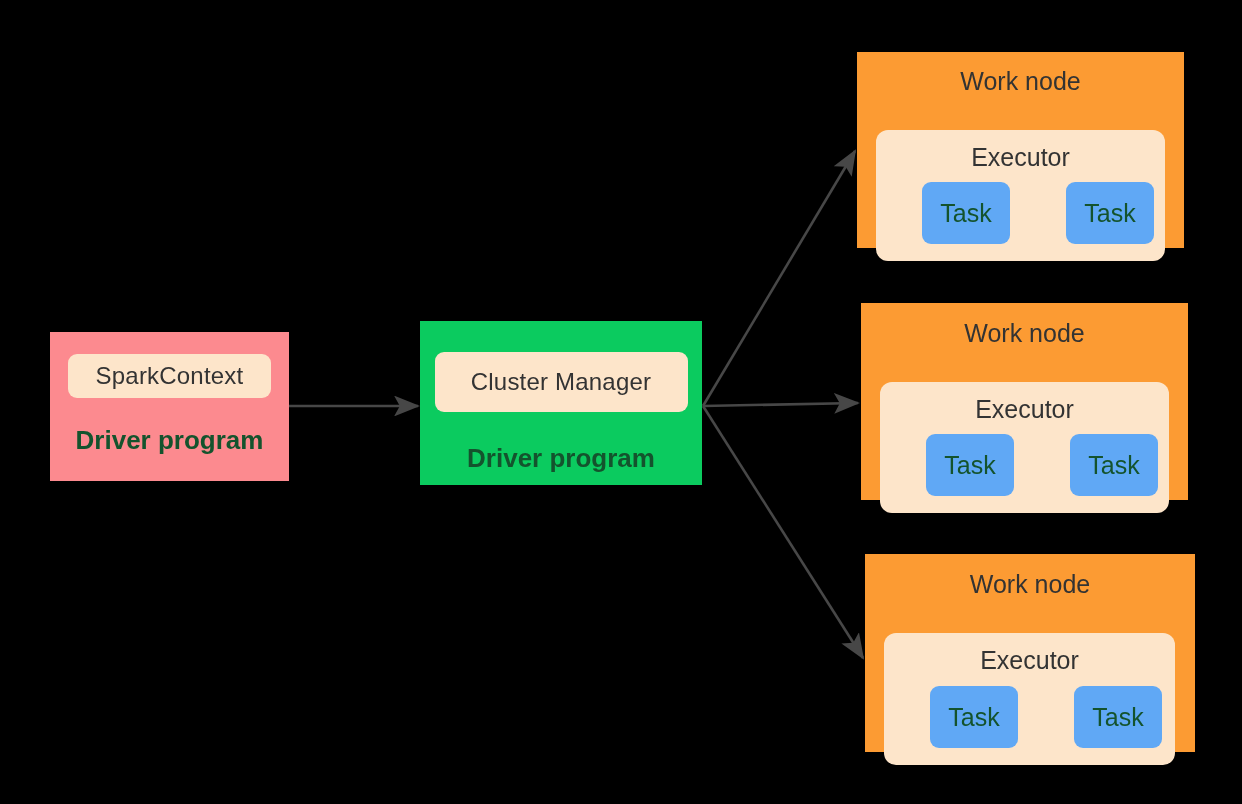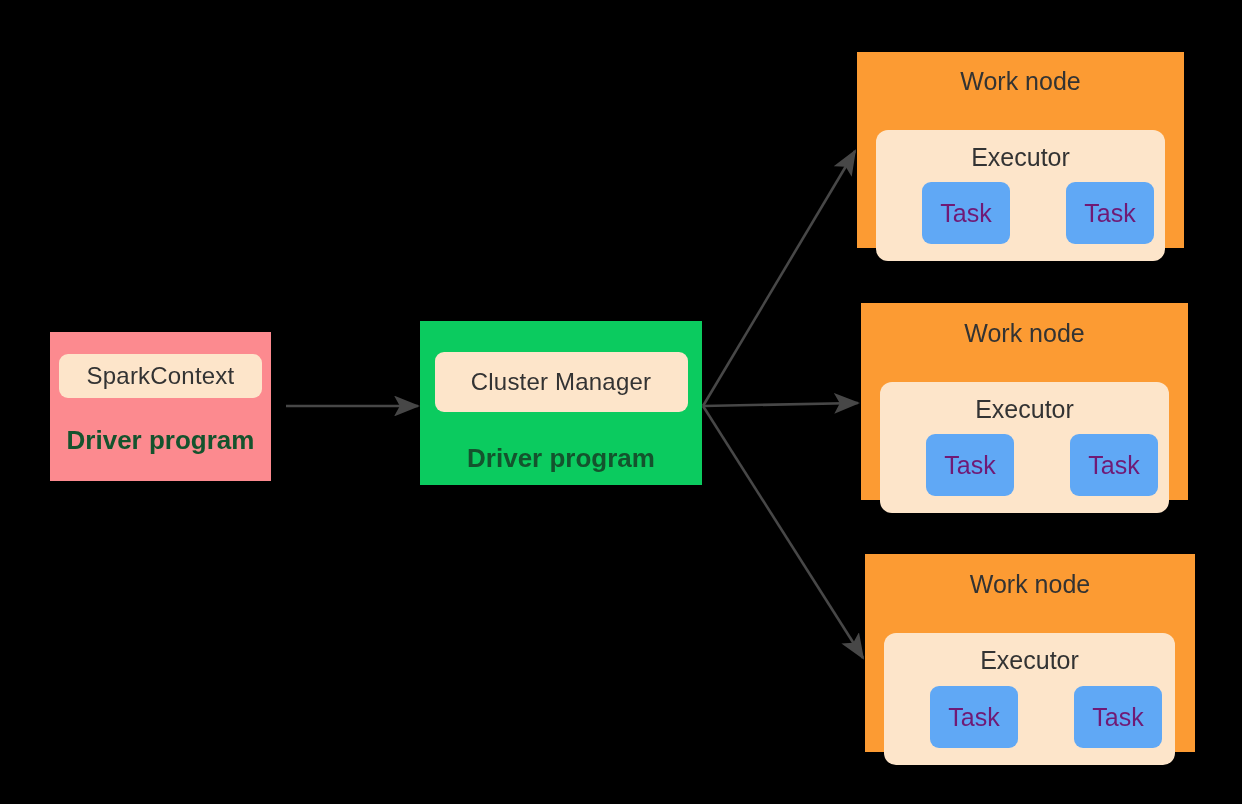--- a/index.html
+++ b/index.html
@@ -82,21 +82,21 @@
     right: 0;
     text-align: center;
     color: #333333;
     font-size: 25px;
     white-space: nowrap;
   }
   .task {
     position: absolute;
     background: #60A8F5;
     border-radius: 9px;
-    color: #701a75;
+    color: #14532d;
     font-size: 25px;
     display: flex;
     align-items: center;
     justify-content: center;
     box-sizing: border-box;
     white-space: nowrap;
   }
 </style>
 </head>
 <body>
@@ -112,21 +112,21 @@
 
     <line x1="286" y1="406" x2="418" y2="406" stroke="#474747" stroke-width="2.6" marker-end="url(#ah)"></line>
 
     <line x1="703" y1="406" x2="855" y2="151" stroke="#474747" stroke-width="2.6" marker-end="url(#ah)"></line>
 
     <line x1="703" y1="406" x2="858" y2="403" stroke="#474747" stroke-width="2.6" marker-end="url(#ah)"></line>
 
     <line x1="703" y1="406" x2="863" y2="658" stroke="#474747" stroke-width="2.6" marker-end="url(#ah)"></line>
   </svg>
 
-  <div class="node driver-box" style="left:50px; top:332px; width:221px; height:149px; background:#FC8A8F;">
+  <div class="node driver-box" style="left:50px; top:332px; width:239px; height:149px; background:#FC8A8F;">
     <div class="pill" style="margin-top:22px; width:203px; height:44px;">
       <span>SparkContext</span>
     </div>
     <div class="driver-caption" style="margin-top:27px;">Driver program</div>
   </div>
 
   <div class="node driver-box" style="left:420px; top:321px; width:282px; height:164px; background:#0BCB5F;">
     <div class="pill" style="margin-top:31px; width:253px; height:60px;">
       <span>Cluster Manager</span>
     </div>

